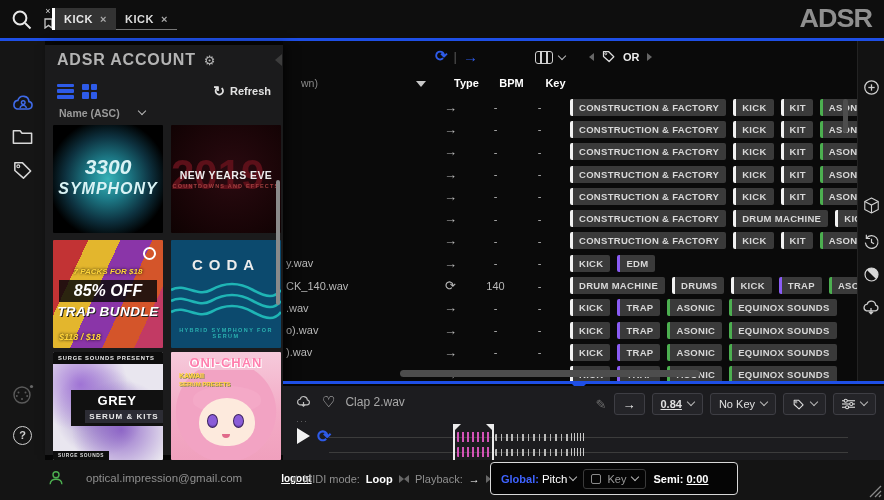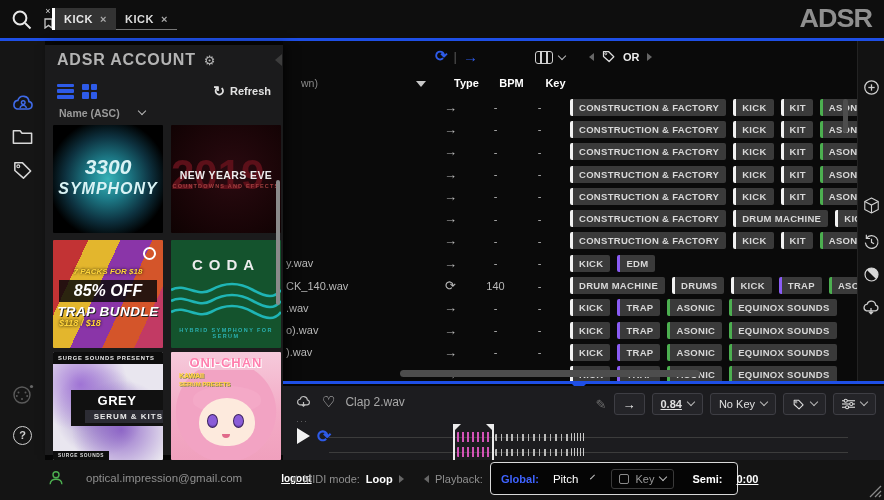--- a/index.html
+++ b/index.html
@@ -81,29 +81,29 @@
   .t1 .sub { position:absolute; left:0; width:110px; top:55px; text-align:center; color:#d9f3f5; font-size:16px; font-weight:bold; font-style:italic; letter-spacing:1px; }
   .t2 { left:126px; top:80px; background:radial-gradient(circle at 55% 45%, #2a0a10 0%, #170406 70%, #0e0202 100%); }
   .t2 .year { position:absolute; left:0; width:110px; top:26px; text-align:left; color:#5c1019; font-size:42px; font-weight:bold; }
   .t2 .l1 { position:absolute; left:0; width:110px; top:44px; text-align:center; color:#ededed; font-size:10.5px; font-weight:bold; letter-spacing:.4px; }
   .t2 .l2 { position:absolute; left:0; width:110px; top:58px; text-align:center; color:#a04040; font-size:5.5px; font-weight:bold; letter-spacing:1.2px; }
   .t3 { left:8px; top:195px; background:linear-gradient(115deg,#c23334 0%,#c23334 22%,#e3b62d 22%,#e3b62d 42%,#8a35a8 42%,#8a35a8 62%,#d4552a 62%,#d4552a 82%,#c23a64 82%); }
   .t3 .ring { position:absolute; right:7px; top:7px; width:13px; height:13px; border:2.5px solid #fff; border-radius:50%; }
   .t3 .banner { position:absolute; left:0; width:110px; top:27px; text-align:center; color:#ffd43a; font-size:8px; font-weight:bold; font-style:italic; text-shadow:0 0 3px #000; }
   .t3 .head { position:absolute; left:6px; top:40px; width:98px; background:rgba(10,10,10,.85); color:#fff; font-size:16px; font-weight:bold; font-style:italic; text-align:center; padding:2px 0; }
   .t3 .title { position:absolute; left:0; width:110px; top:64px; text-align:center; color:#fff; font-size:13.5px; font-weight:bold; font-style:italic; letter-spacing:.5px; text-shadow:1px 1px 0 #222; }
-  .t3 .price { position:absolute; left:6px; bottom:20px; color:#ffd43a; font-size:9px; font-weight:bold; font-style:italic; text-shadow:0 0 3px #000; }
-  .t4 { left:126px; top:195px; background:#14532d;text-decoration:underline; }
+  .t3 .price { position:absolute; left:6px; bottom:6px; color:#ffd43a; font-size:9px; font-weight:bold; font-style:italic; text-shadow:0 0 3px #000; }
+  .t4 { left:126px; top:195px; background:#0c4a6e;text-decoration:underline; }
   .t4 .title { position:absolute; left:0; width:110px; top:16px; text-align:center; color:#ececec; font-size:15px; letter-spacing:6px; font-weight:bold; }
   .t4 svg { position:absolute; left:0; top:38px; }
   .t4 .sub { position:absolute; left:0; width:110px; bottom:9px; text-align:center; color:#2ab0b0; font-size:5.5px; font-weight:bold; letter-spacing:1.4px; }
   .t5 { left:8px; top:307px; background:radial-gradient(circle at 25% 30%, rgba(150,100,210,.85), transparent 42%),radial-gradient(circle at 62% 72%, rgba(120,70,190,.75), transparent 48%),radial-gradient(circle at 42% 55%, rgba(95,60,165,.55), transparent 52%),#e9e6ef; }
   .t5 .presents { position:absolute; left:0; top:0; width:110px; background:#0d0d0d; color:#e8e8e8; font-size:5.8px; font-weight:bold; letter-spacing:.8px; padding:3px 0 3px 5px; }
   .t5 .box { position:absolute; right:0; top:38px; width:92px; background:#111; color:#fff; font-size:13px; font-weight:bold; text-align:center; padding:3px 0; letter-spacing:.5px; }
-  .t5 .box2 { position:absolute; right:0; top:58px; width:78px; background:#2c2c34; color:#e8e8e8; font-size:8px; font-weight:bold; text-align:right; padding:2px 0; letter-spacing:1px; }
+  .t5 .box2 { position:absolute; right:0; top:58px; width:78px; background:#2c2c34; color:#e8e8e8; font-size:8px; font-weight:bold; text-align:center; padding:2px 0; letter-spacing:1px; }
   .t5 .foot { position:absolute; left:0; bottom:0; background:#0d0d0d; color:#ddd; font-size:4.8px; font-weight:bold; padding:2px 5px; letter-spacing:.6px; }
   .t6 { left:126px; top:307px; background:linear-gradient(180deg,#f6cadb 0%,#f3abc6 55%,#f0a0bd 100%); }
   .t6 .hair { position:absolute; left:-12px; top:18px; width:134px; height:110px; background:radial-gradient(circle at 50% 38%, #f2a3c3 0 52%, transparent 53%); }
   .t6 .face { position:absolute; left:28px; top:46px; width:56px; height:48px; background:#fdeadd; border-radius:50% 50% 46% 46%; }
   .t6 .bang { position:absolute; left:22px; top:34px; width:68px; height:26px; background:#f4a9c7; border-radius:50% 50% 40% 40%; }
   .t6 .eye { position:absolute; top:62px; width:11px; height:14px; background:radial-gradient(circle at 50% 35%, #8a5cd8 0 60%, #4a2a88 100%); border-radius:50%; border:1px solid #3a2060; }
   .t6 .eye.l { left:36px; } .t6 .eye.r { left:62px; }
   .t6 .mouth { position:absolute; left:51px; top:82px; width:8px; height:4px; background:#e06a8a; border-radius:0 0 8px 8px; }
   .t6 .title { position:absolute; left:0; top:3px; width:110px; text-align:center; color:#ff7fae; font-size:13px; font-weight:bold; letter-spacing:1px; text-shadow:1px 1px 0 #fff,-1px 1px 0 #fff; }
   .t6 .l2 { position:absolute; left:8px; top:20px; color:#ffd43a; font-size:7px; font-weight:bold; text-shadow:1px 1px 0 #884; }
@@ -135,22 +135,22 @@
   .loop-ic { position:absolute; left:34px; top:40px; color:#2e5be8; font-size:17px; font-weight:bold; }
 
   
   .bottombar { position:absolute; left:0; top:460px; width:884px; height:40px; background:#141414; }
   .acct { position:absolute; left:46px; top:8px; display:flex; align-items:center; gap:20px; }
   .email { color:#8f8f8f; font-size:11.5px; }
   .logout { color:#fff; font-size:10px; font-weight:bold; text-decoration:underline; margin-left:19px; }
   .stepper { position:absolute; top:13px; display:flex; align-items:center; gap:6px; font-size:11px; }
   .stepper .lab { color:#8f8f8f; }
   .stepper .val { color:#fff; font-weight:bold; }
-  .midi-step { left:292px; } .pb-step { left:424px; }
-  .gbox { position:absolute; left:490px; top:2px; width:248px; height:33px; background:#050505; border:1.5px solid #d8d8d8; border-radius:4px; display:flex; align-items:center; gap:14px; padding:0 10px;text-align:right; }
+  .midi-step { left:292px; } .pb-step { left:404px; }
+  .gbox { position:absolute; left:490px; top:2px; width:248px; height:33px; background:#050505; border:1.5px solid #d8d8d8; border-radius:4px; display:flex; align-items:center; gap:3px; padding:0 10px;text-align:right; }
   .glabel { color:#3f63ff; font-size:11px; font-weight:bold; }
   .gval { color:#fff; font-size:11.5px; font-weight:normal; }
   .keygrp { display:flex; align-items:center; gap:6px; border:1px solid #3a3a3a; border-radius:3px; padding:3px 7px; margin-left:4px; }
   .cbox { width:10px; height:10px; border:1.4px solid #8a8a8a; border-radius:2px; }
   .keylab { color:#9a9a9a; font-size:11px; }
   .semilab { color:#fff; font-size:11px; font-weight:bold; margin-left:4px; }
   .semival { color:#fff; font-size:11px; font-weight:bold; text-decoration:underline; }
   .resize { position:absolute; right:2px; bottom:2px; }
 </style>
 </head>

